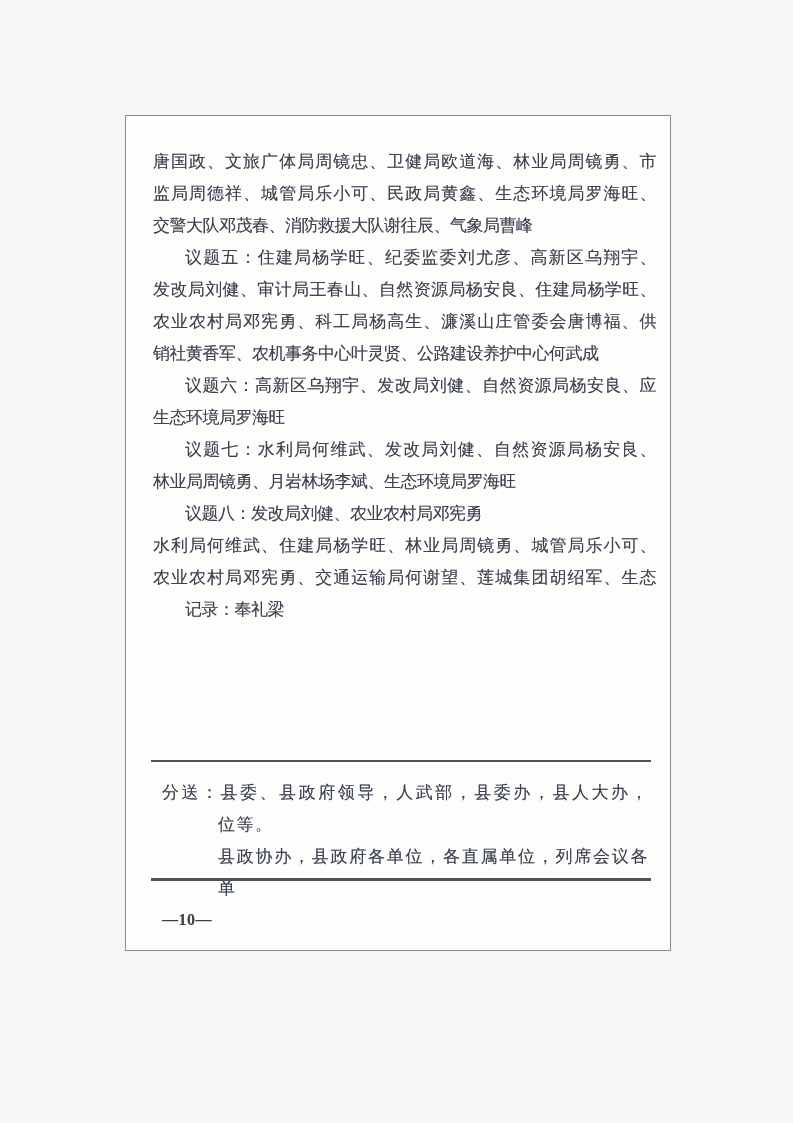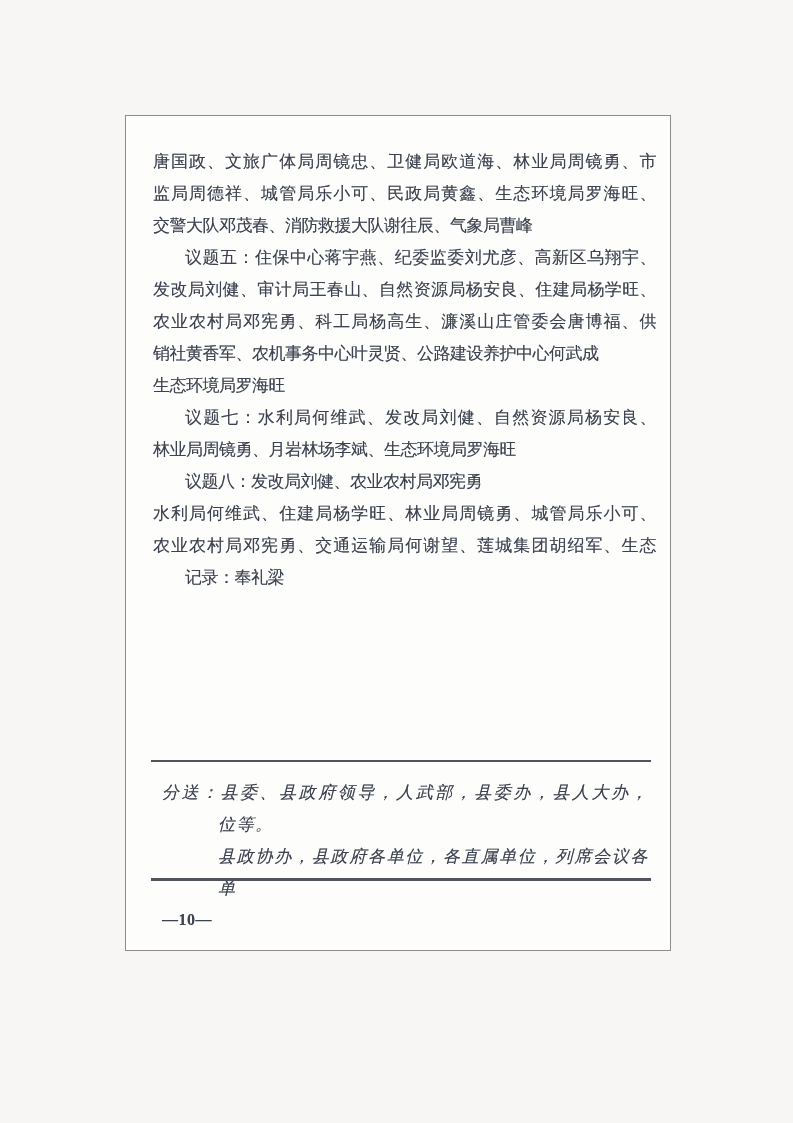--- a/index.html
+++ b/index.html
@@ -69,21 +69,20 @@
     color: #3d4250;
     font-size: 17px;
     letter-spacing: 1.5px;
     text-shadow: 0 0 0.5px rgba(61,66,80,0.45);
   }
   .dist-line {
     height: 32px;
     line-height: 32px;
     text-align: justify;
     text-align-last: left;
-    font-style: italic;
   }
   .dist-line.full { text-align-last: justify; }
   .dist-line.cont {
     margin-left: 56px;
     width: 431px;
   }
   .page-number {
     position: absolute;
     left: 36px;
     top: 793px;
@@ -99,24 +98,25 @@
 </head>
 <body>
 
 <div class="canvas">
   <div class="sheet">
 
     <div class="body-text">
       <div class="line full">唐国政、文旅广体局周镜忠、卫健局欧道海、林业局周镜勇、市</div>
       <div class="line full">监局周德祥、城管局乐小可、民政局黄鑫、生态环境局罗海旺、</div>
       <div class="line">交警大队邓茂春、消防救援大队谢往辰、气象局曹峰</div>
-      <div class="line indent full">议题五：住保中心蒋宇燕、纪委监委刘尤彦、高新区乌翔宇、</div>
+      <div class="line indent full">议题五：住建局杨学旺、纪委监委刘尤彦、高新区乌翔宇、</div>
       <div class="line full">发改局刘健、审计局王春山、自然资源局杨安良、住建局杨学旺、</div>
       <div class="line full">农业农村局邓宪勇、科工局杨高生、濂溪山庄管委会唐博福、供</div>
       <div class="line">销社黄香军、农机事务中心叶灵贤、公路建设养护中心何武成</div>
+      <div class="line indent full">议题六：高新区乌翔宇、发改局刘健、自然资源局杨安良、应</div>
       <div class="line">生态环境局罗海旺</div>
       <div class="line indent full">议题七：水利局何维武、发改局刘健、自然资源局杨安良、</div>
       <div class="line">林业局周镜勇、月岩林场李斌、生态环境局罗海旺</div>
       <div class="line indent">议题八：发改局刘健、农业农村局邓宪勇</div>
       <div class="line full">水利局何维武、住建局杨学旺、林业局周镜勇、城管局乐小可、</div>
       <div class="line full">农业农村局邓宪勇、交通运输局何谢望、莲城集团胡绍军、生态</div>
       <div class="line indent">记录：奉礼梁</div>
     </div>
 
     <div class="rule rule-top"></div>

